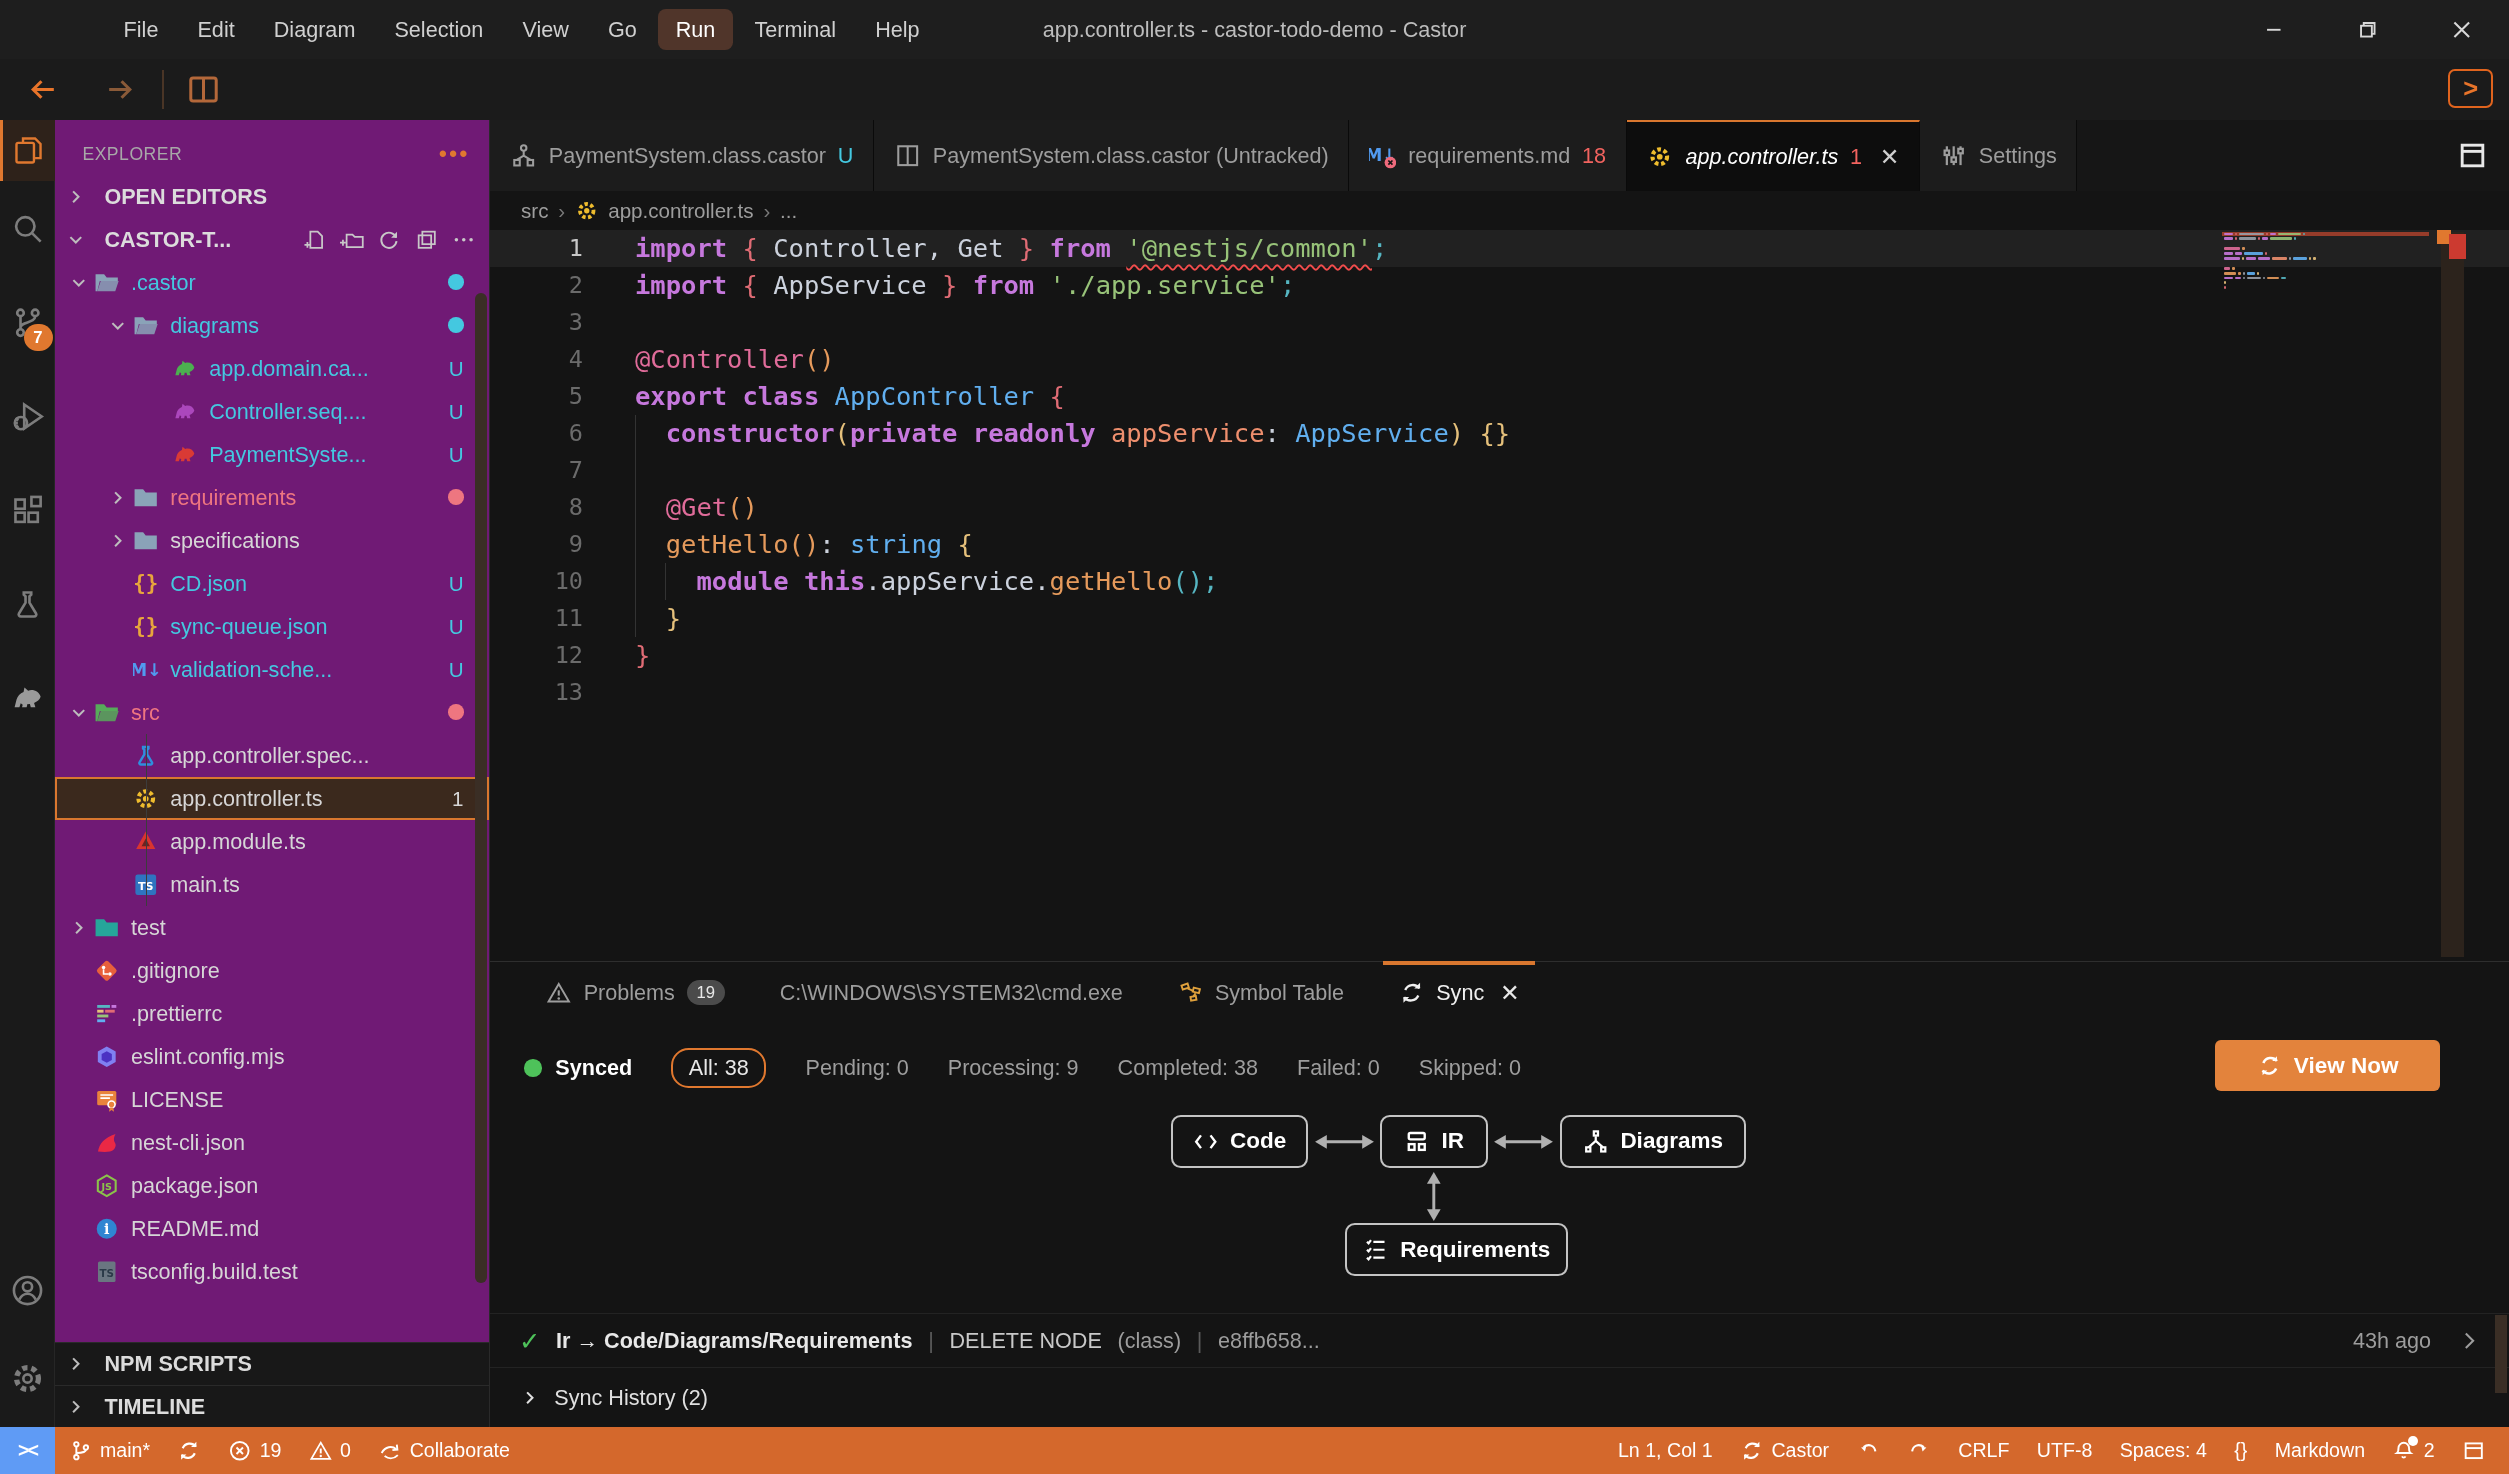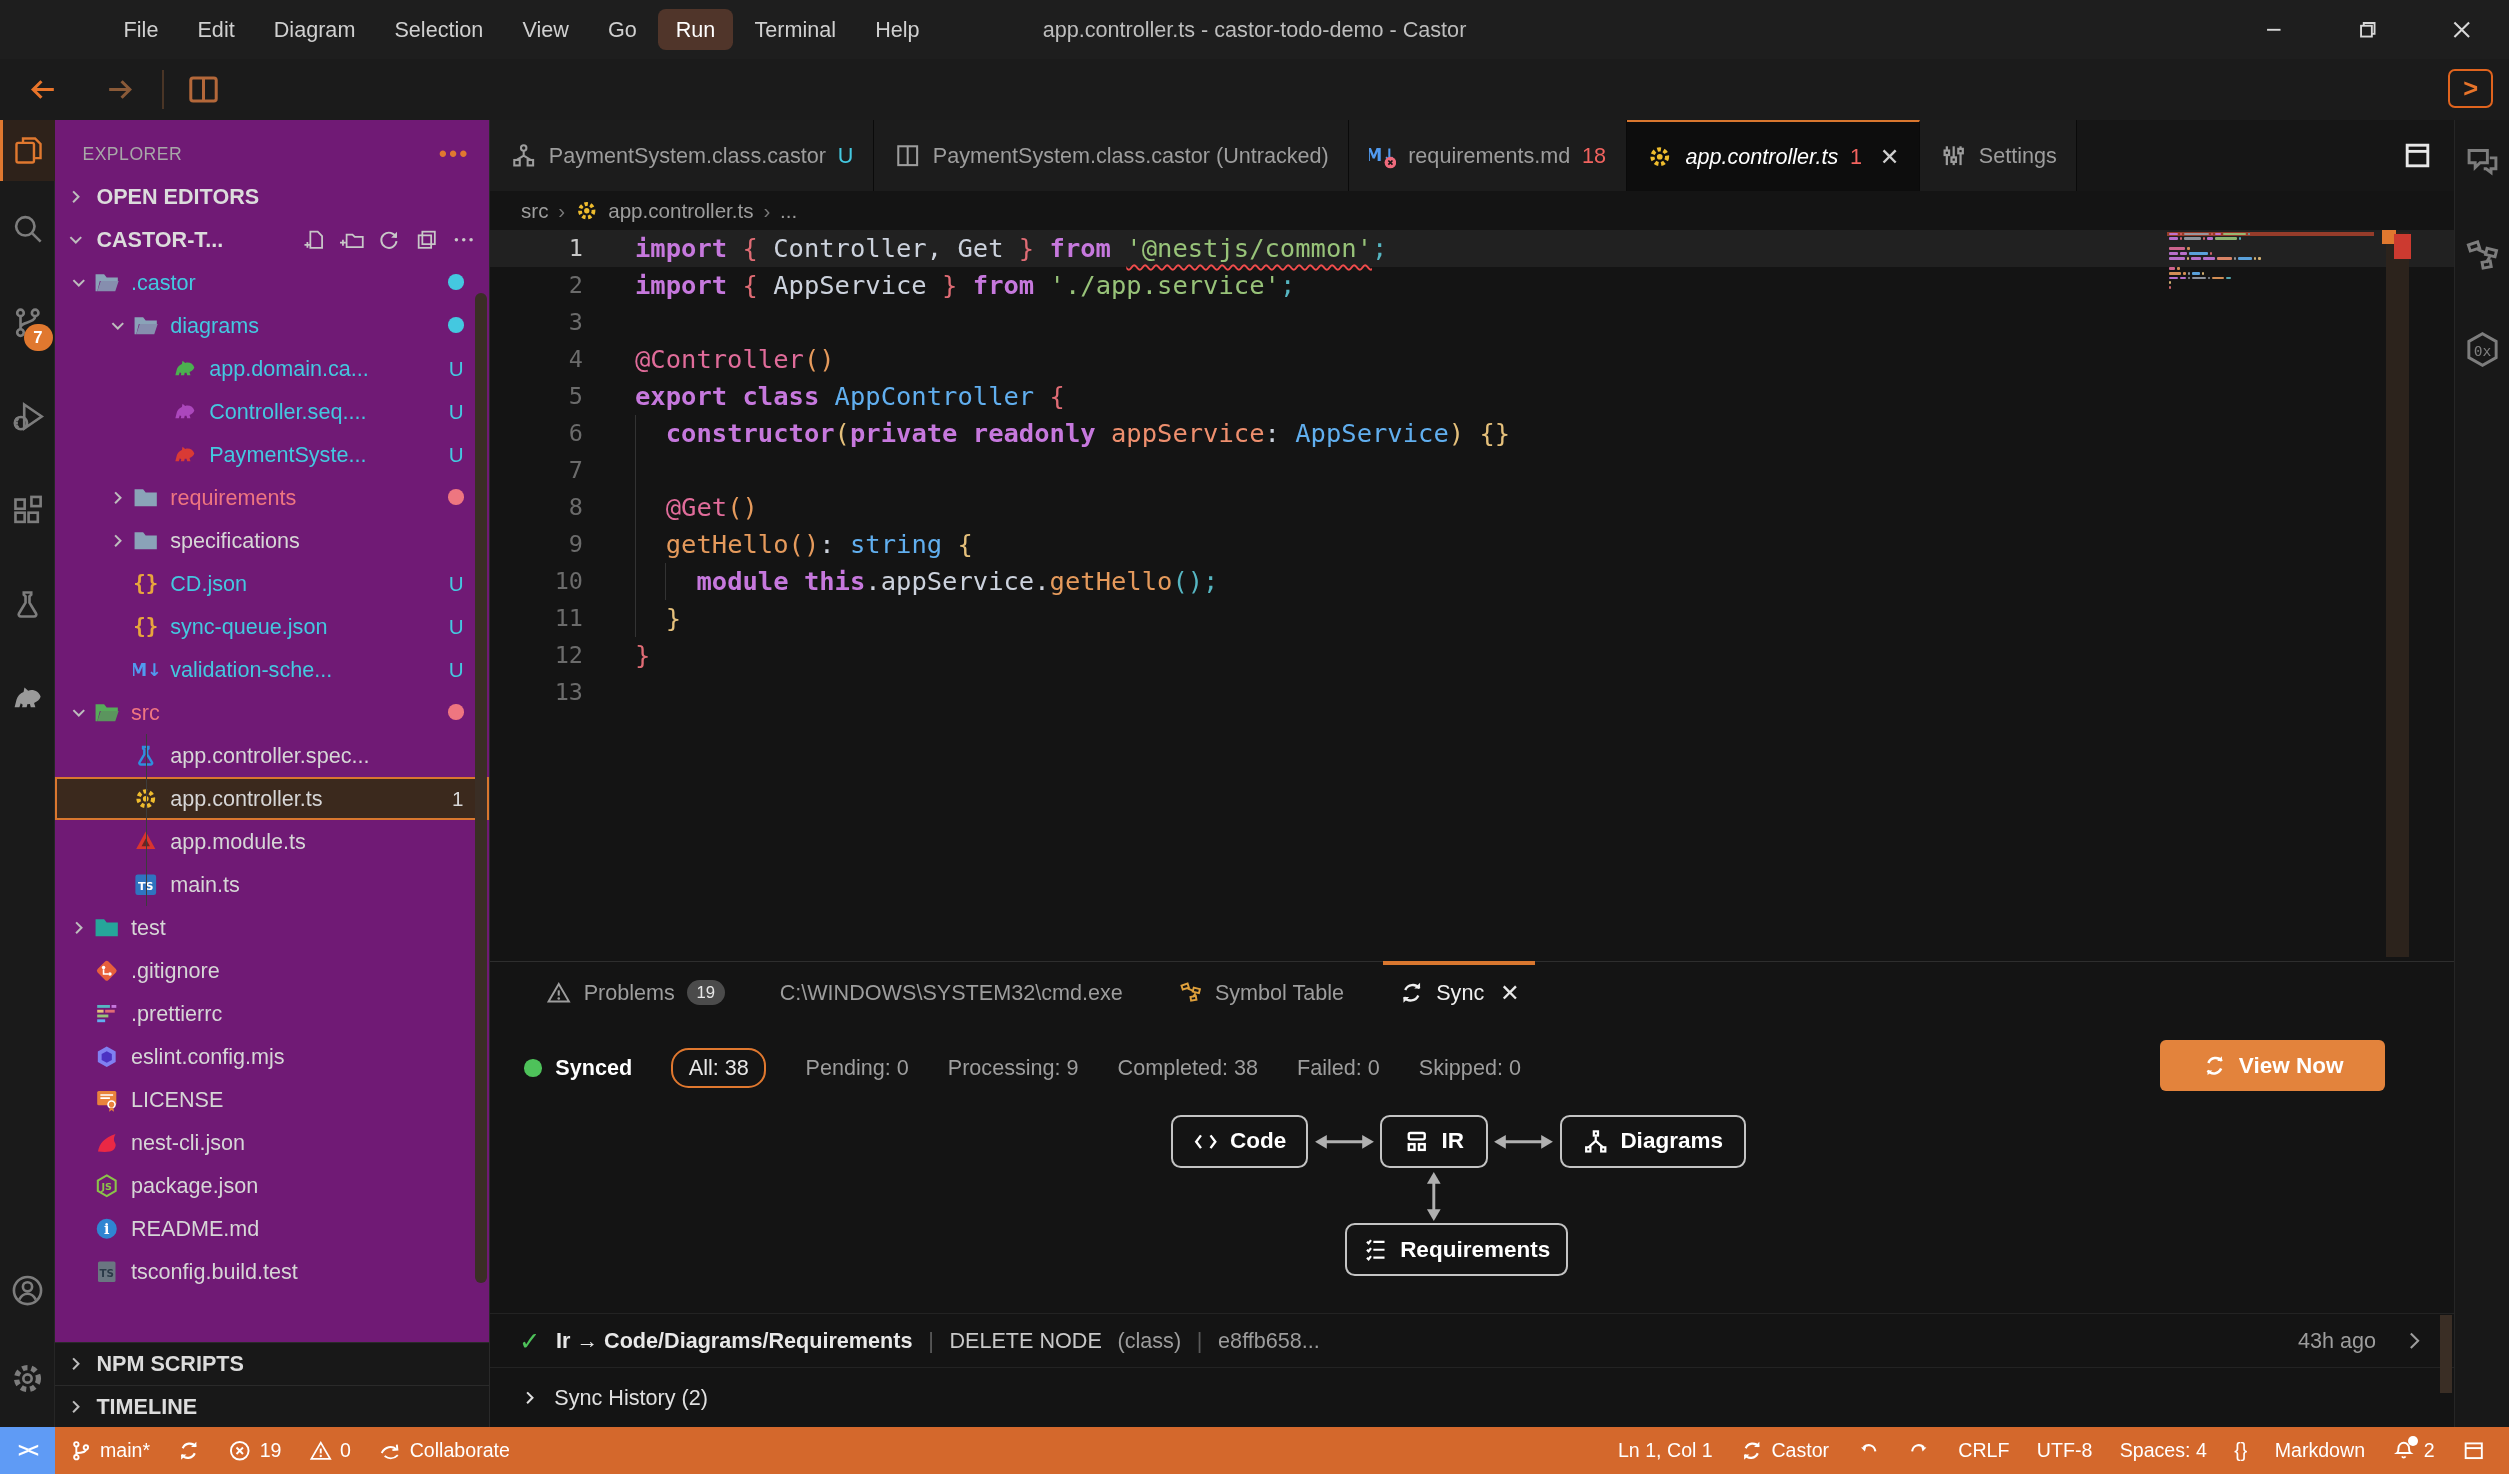--- a/index.html
+++ b/index.html
@@ -31,21 +31,21 @@
   .act-item.active { color:#e0782f; background:#2e221a; border-left:3.9px solid #e0782f; height:61px; }
   .act-item svg, .act-item .txticon { width:35px; height:35px; }
   .act-badge { position:absolute; right:2px; bottom:17.6px; min-width:29px; height:27.4px; border-radius:14.7px; background:#e0782f; color:#fff; font-size:16.7px; font-weight:bold; display:flex; align-items:center; justify-content:center; padding:0 5.9px; }
   #act-bottom { position:absolute; bottom:5.9px; left:0; width:55px; display:flex; flex-direction:column; align-items:center; }
   #act-bottom .act-item { height:88px; }
 
   
   #sidebar { width:435px; background:#701a75; border-right:1px solid #2a2a2a; position:relative; font-size:21.6px; }
   #explorer-head { height:55px; display:flex; align-items:center; padding:13.7px 19.6px 0 27.4px; color:#a8a8a8; font-size:17.6px; letter-spacing:0.5px; }
   #explorer-head .more { margin-left:auto; color:#e0782f; font-size:23.5px; letter-spacing:2px; }
-  .section-row { height:43px; display:flex; align-items:center; font-weight:bold; color:#dcdcdc; padding-left:9.8px; gap:10px; }
+  .section-row { height:43px; display:flex; align-items:center; font-weight:bold; color:#dcdcdc; padding-left:9.8px; gap:18px; }
   .section-row .chev { color:#bdbdbd; }
   .sec-actions { margin-left:auto; display:flex; gap:13.7px; padding-right:13.7px; color:#c8c8c8; }
   .sec-actions svg { width:23.5px; height:23.5px; }
   #tree { position:relative; }
   .trow { height:43px; display:flex; align-items:center; position:relative; }
   .trow .chev { width:27.4px; display:flex; justify-content:center; color:#bdbdbd; flex:0 0 27.4px; }
   .trow .ficon { width:29px; height:29px; margin-right:9.8px; flex:0 0 29px; display:flex; align-items:center; justify-content:center; }
   .trow .fname { white-space:nowrap; overflow:hidden; }
   .trow .meta { margin-left:auto; padding-right:25.5px; font-size:20.6px; }
   .trow.selected { background:#3b291d; outline:2px solid #d9772f; outline-offset:-2px; }
@@ -1001,42 +1001,20 @@
               <svg width="21.6" height="21.6" viewBox="0 0 16 16" fill="none" stroke="currentColor" stroke-width="1.5">
                 <polyline points="6,4 10,8 6,12"></polyline>
               </svg>
             </span>
           <span>Sync History (2)</span>
         </div>
         <div id="panel-scroll"></div>
       </div>
     </section>
 
-    <nav id="rightrail">
-      <span>
-          <svg viewBox="0 0 16 16" fill="none" stroke="currentColor" stroke-width="1.2">
-            <path d="M2.5 3.5h7.5v5H7l-2 2v-2H2.5z"></path>
-            <path d="M11 6.5h2.5v4.5h-2v1.5L9.5 11H8.5"></path>
-          </svg>
-        </span>
-      <span>
-          <svg viewBox="0 0 16 16" fill="none" stroke="currentColor" stroke-width="1.2">
-            <rect x="2.5" y="3" width="4" height="2.6" transform="rotate(-18 4.5 4.3)"></rect>
-            <rect x="9.5" y="5.5" width="4" height="2.6" transform="rotate(14 11.5 6.8)"></rect>
-            <rect x="8" y="10.5" width="3.4" height="2.4" transform="rotate(-10 9.7 11.7)"></rect>
-            <path d="M6 5.5l3.5 1.5M11 8.5l-1.5 2.5"></path>
-          </svg>
-        </span>
-      <span>
-          <svg viewBox="0 0 16 16" fill="none" stroke="currentColor" stroke-width="1.2" style="font-size:22px">
-            <path d="M8 1.5l5.6 3.2v6.6L8 14.5l-5.6-3.2V4.7z"></path>
-            <text x="8" y="10.5" font-size="6" fill="currentColor" stroke="none" text-anchor="middle" font-family="DejaVu Sans Mono, monospace">0x</text>
-          </svg>
-        </span>
-    </nav>
   </div>
 
   <footer id="statusbar">
     <div id="remote">&gt;&lt;</div>
     <div id="sb-left" style="display:flex">
         <div class="sb-item">
           <span>
             <svg width="23.5" height="23.5" viewBox="0 0 16 16">
               <g fill="none" stroke="currentColor" stroke-width="1.3">
                 <circle cx="5" cy="3.6" r="1.5"></circle>

